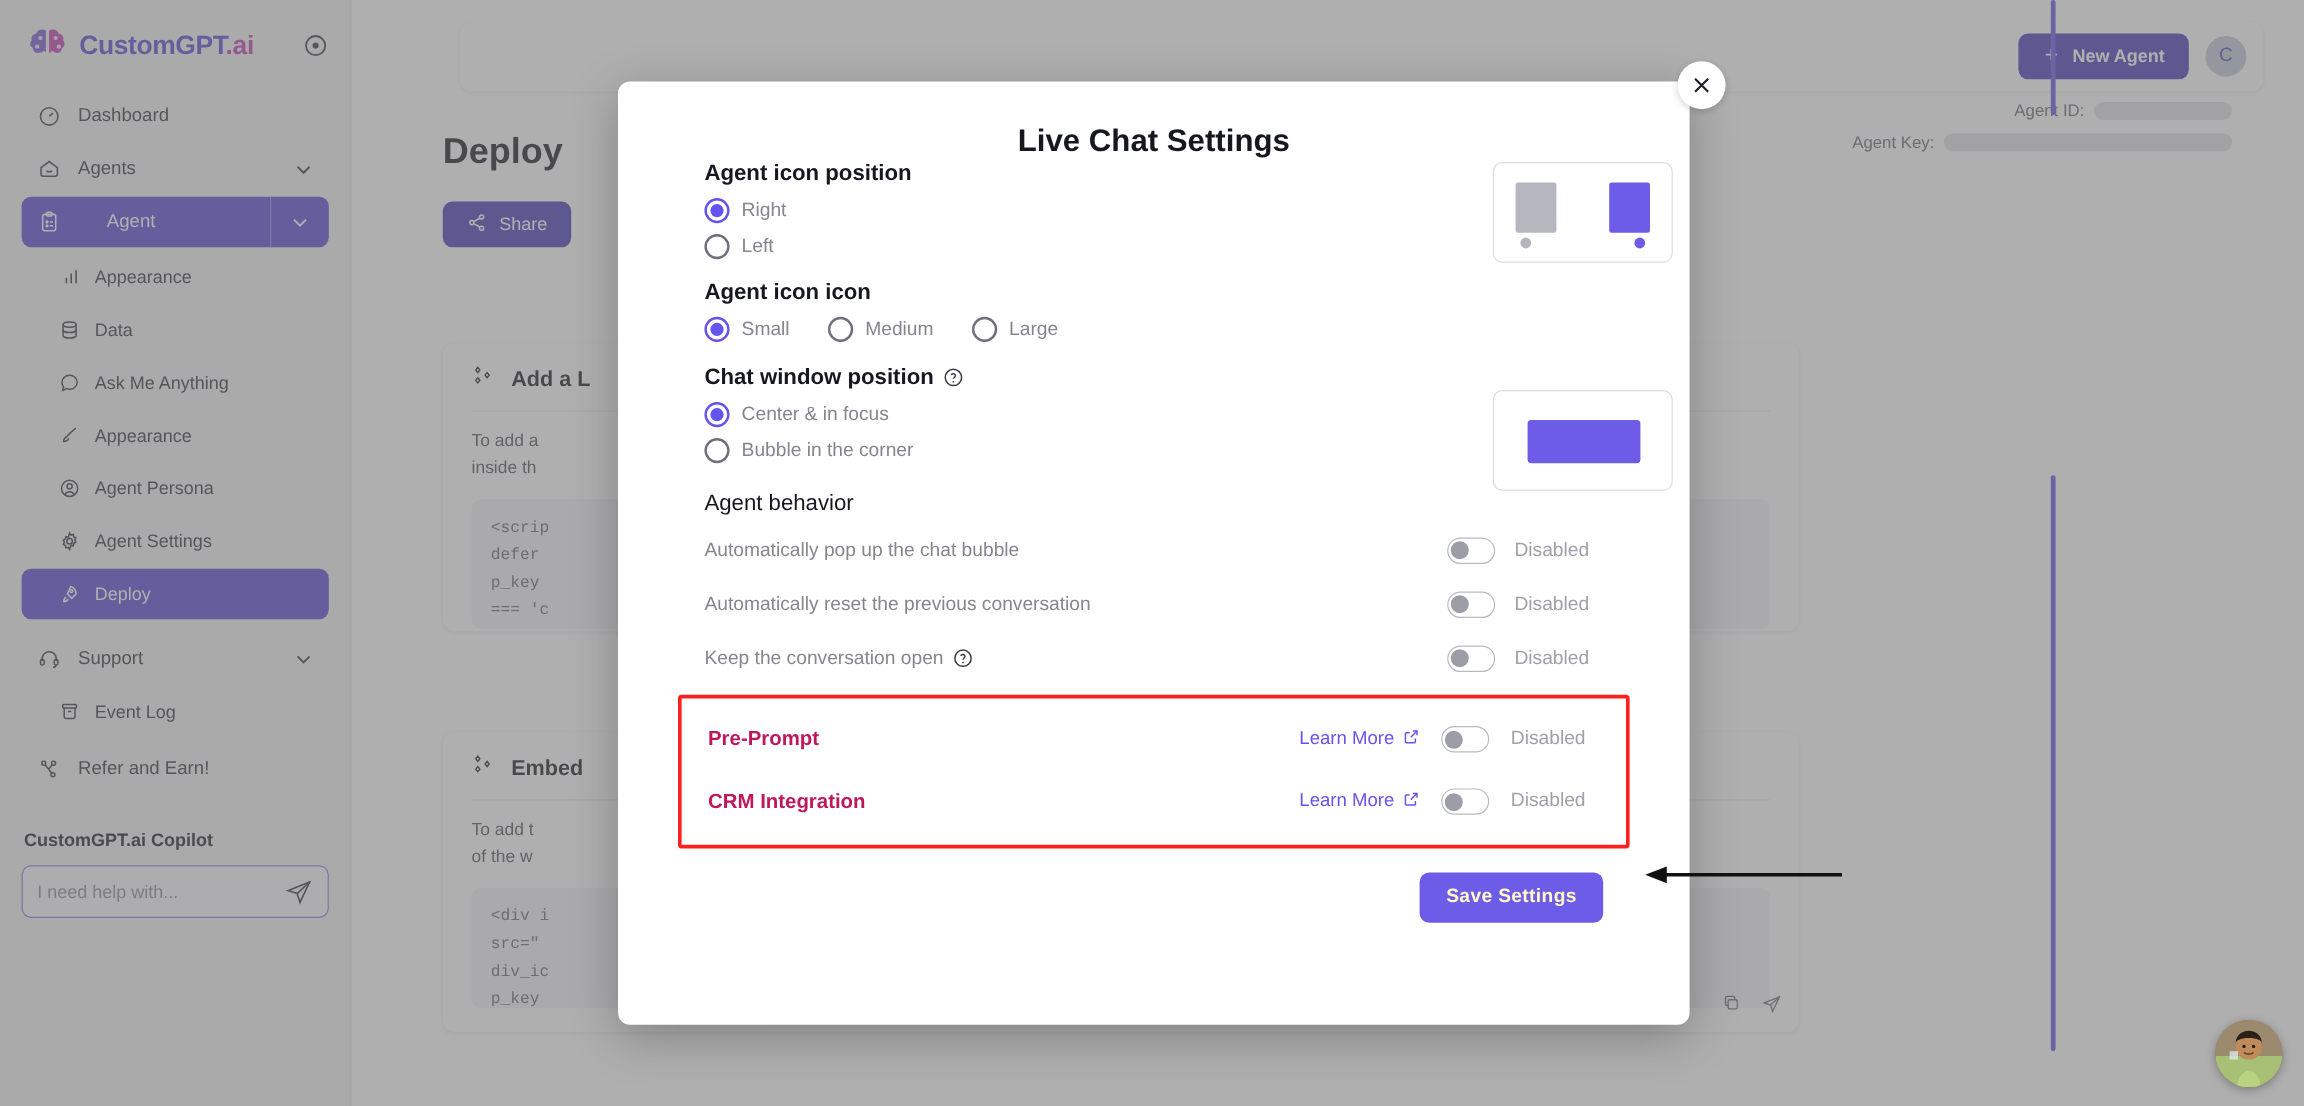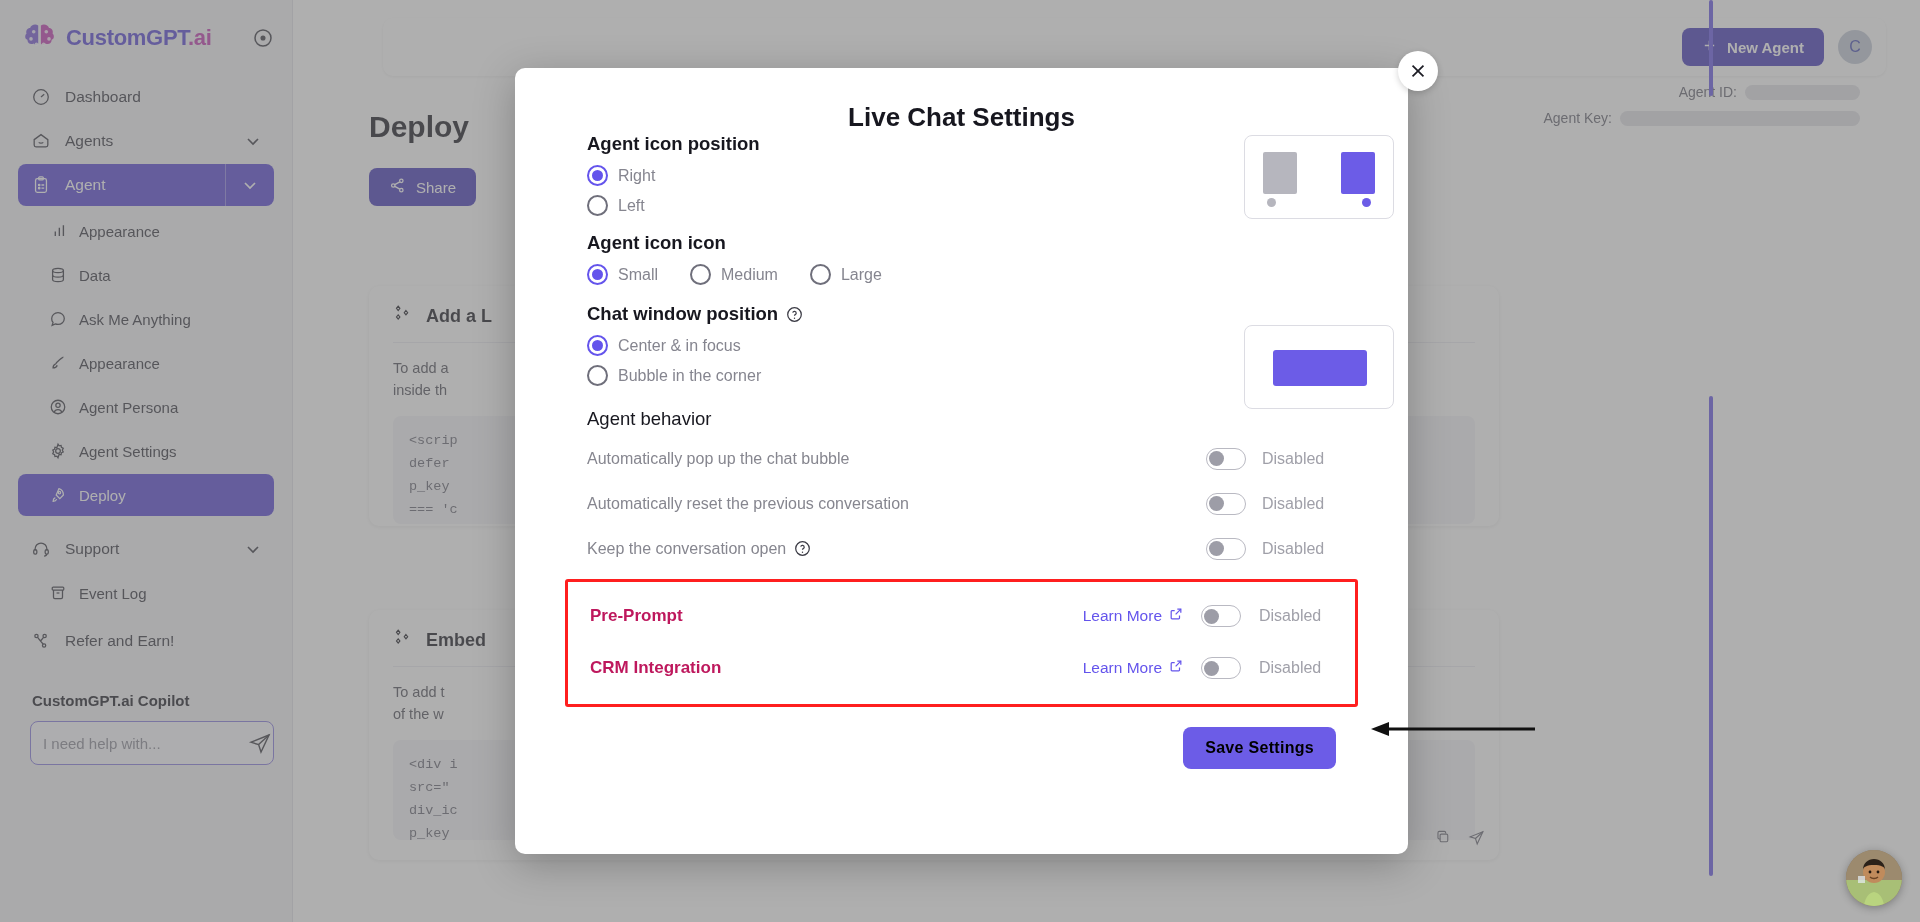--- a/index.html
+++ b/index.html
@@ -36,29 +36,29 @@
                    display: flex; align-items: center; justify-content: center; }
   .nav-item .chev { margin-left: auto; width: 18px; height: 18px; }
   .nav-item.sub { padding-left: 30px; font-size: 15px; }
   .nav-item.sub .ico { width: 19px; height: 19px; flex: 0 0 19px; margin-right: 12px; }
   .nav-group-active {
     background: #5b4bd6; color: #ffffff; border-radius: 8px;
     display: flex; align-items: center; margin-bottom: 4px; overflow: hidden;
   }
   .nav-group-active .main {
     flex: 1; display: flex; align-items: center; height: 42px; padding: 0 12px;
-    font-size: 15.5px; border-right: 1px solid rgba(255,255,255,.35);
+    font-size: 15.5px; border-right: 1px solid rgba(255,255,255,.35); gap: 24px;
   }
   .nav-group-active .main .ico { width: 22px; height: 22px; flex: 0 0 22px; margin-right: 13px;
                                  display: flex; align-items: center; justify-content: center; }
   .nav-group-active .caret { width: 48px; height: 42px; display: flex;
                              align-items: center; justify-content: center; }
   .nav-item.active-sub { background: #5b4bd6; color: #ffffff; }
 
-  .copilot-wrap { position: absolute; left: 0; right: 0; top: 692px; padding: 0 18px; margin-left: 12px; }
+  .copilot-wrap { position: absolute; left: 0; right: 0; top: 692px; padding: 0 18px; }
   .copilot-title { font-size: 15px; font-weight: bold; color: #22222a; margin-bottom: 12px; padding-left: 2px;}
   .copilot-box {
     height: 44px; border: 1px solid #8b7fe0; border-radius: 8px;
     background: #fbfbfe; display: flex; align-items: center; padding: 0 12px;
   }
   .copilot-box input {
     flex: 1; border: 0; outline: 0; background: transparent;
     font-size: 15px; color: #44444e; font-family: "Liberation Sans", sans-serif;
   }
   .copilot-box input::placeholder { color: #8e8e9a; }
@@ -166,21 +166,21 @@
   .redbox {
     border: 3px solid #ff1f1f; border-radius: 3px; margin: 8px -22px 0 -22px;
     padding: 8px 22px 10px;
   }
   .redbox .beh-row { height: 52px; }
   .redbox .beh-label { color: #be185d; font-weight: bold; font-size: 17px; }
   .redbox .beh-right { gap: 18px; }
 
   .modal-foot { display: flex; justify-content: flex-end; padding: 20px 72px 0; }
   .btn-save {
-    background: #6c5ce7; color: #000000; border: 0; border-radius: 8px; height: 42px;
+    background: #6c5ce7; color: #fef9c3; border: 0; border-radius: 8px; height: 42px;
     padding: 0 22px; font-size: 16px; font-weight: bold; cursor: pointer;
     font-family: "Liberation Sans", sans-serif; letter-spacing: .3px;
   }
 
   .help-circle { width: 17px; height: 17px; }
 
   
   #annot-arrow { position: absolute; left: 1367px; top: 719px; z-index: 70; }
 
   

